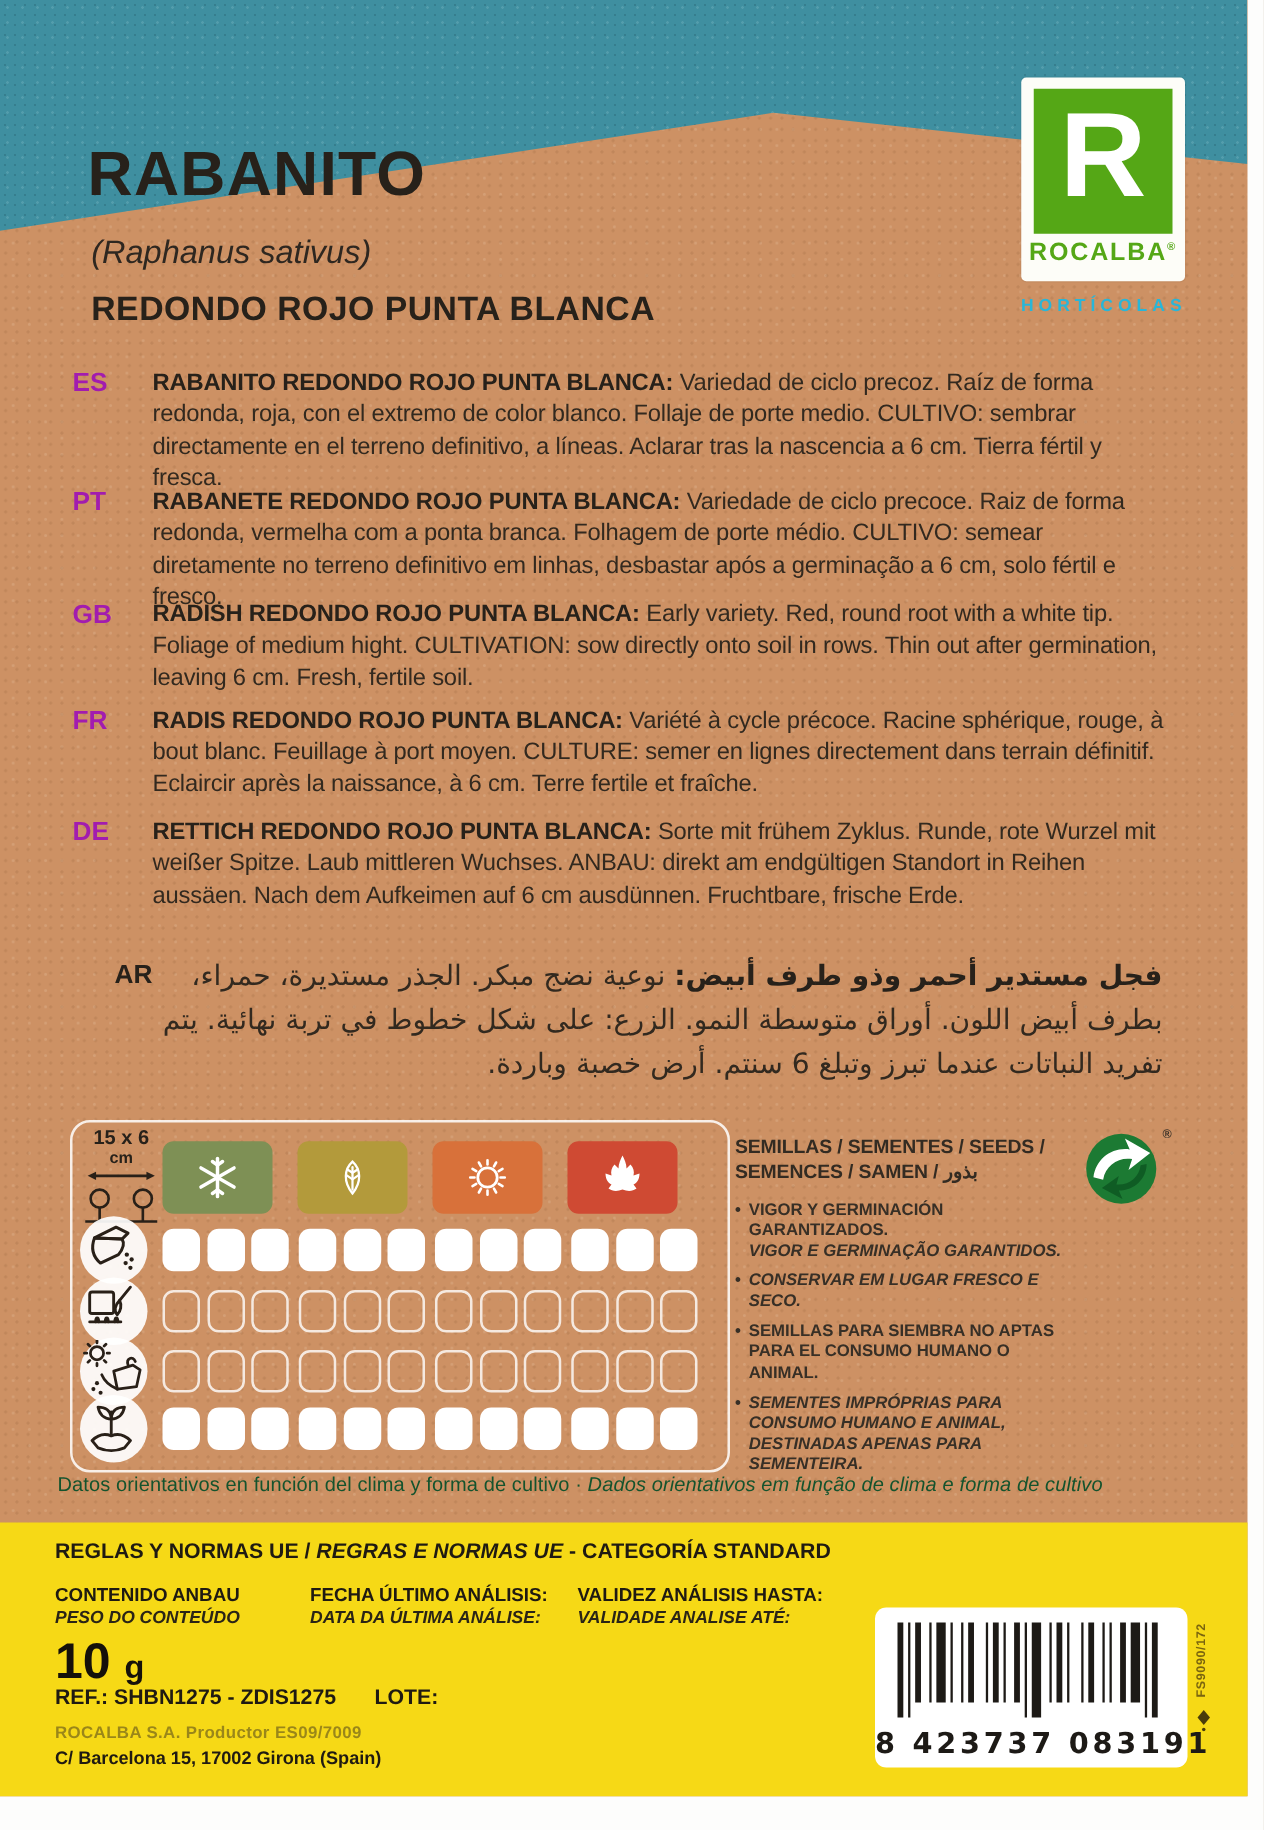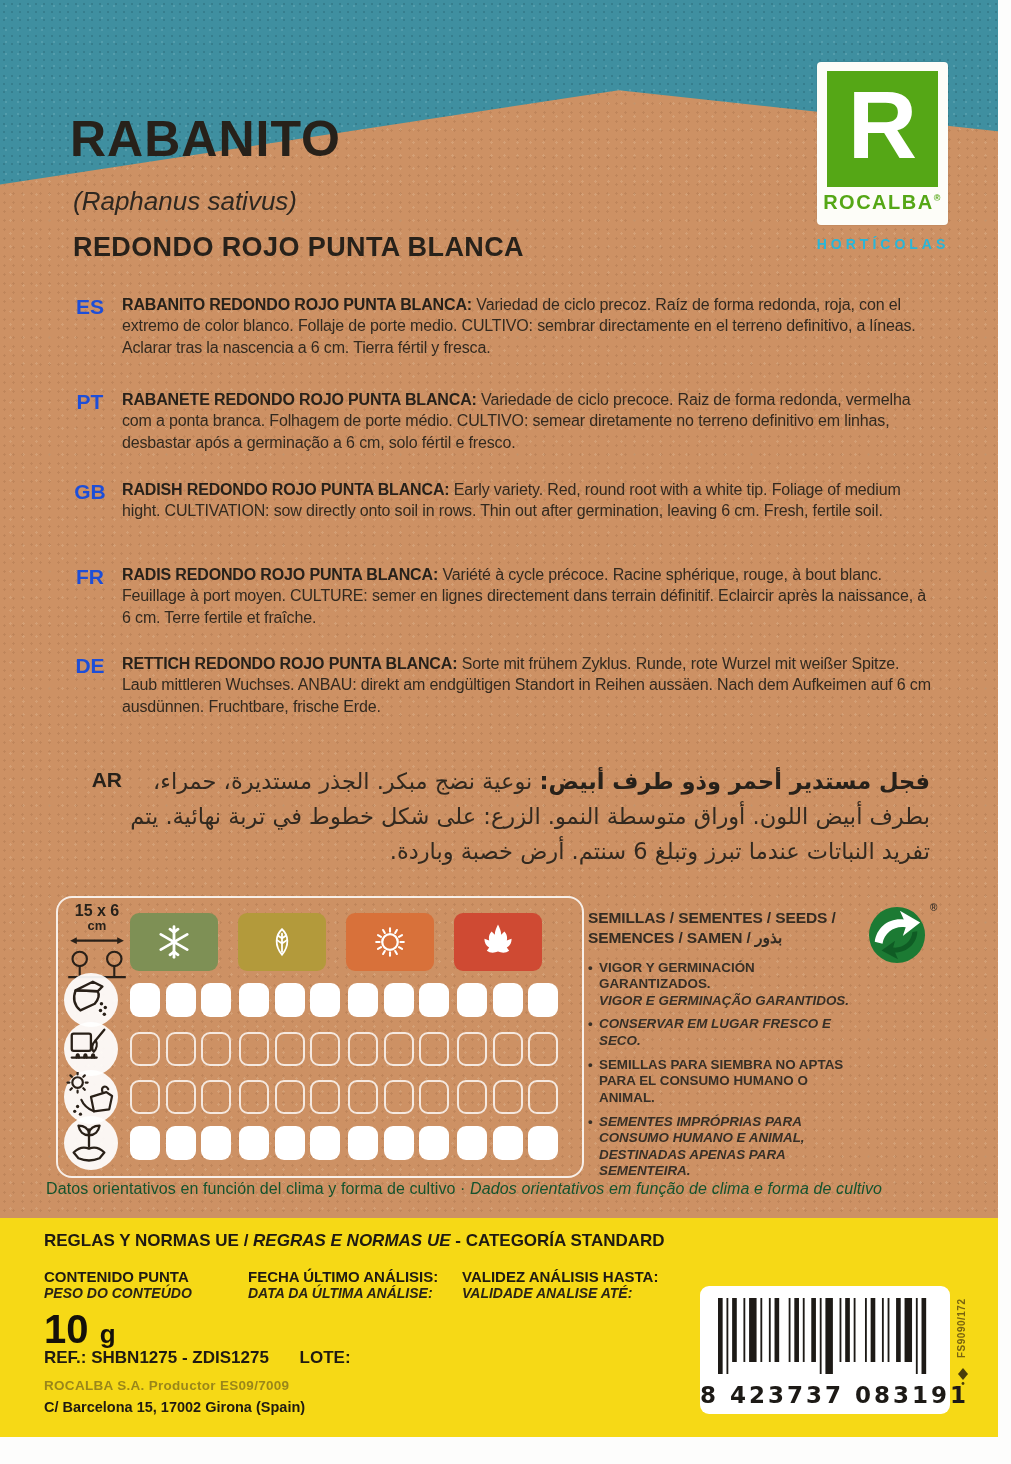--- a/index.html
+++ b/index.html
@@ -28,22 +28,22 @@
               display:flex;align-items:center;justify-content:center;}
   .logoR{font-size:96px;font-weight:700;color:#fff;line-height:1;transform:translateY(-4px);}
   .logo-word{position:absolute;left:0;right:0;top:129px;text-align:center;color:var(--green);
              font-size:20px;font-weight:700;letter-spacing:1.5px;white-space:nowrap;}
   .logo-word sup{font-size:9px;font-weight:700;}
   .tagline{position:absolute;left:814px;top:236px;width:138px;text-align:center;color:var(--cyan);
            font-size:14px;font-weight:700;letter-spacing:4px;}
 
   
   .desc{position:absolute;left:58px;width:880px;display:flex;}
-  .desc .code{width:64px;flex:none;font-size:21px;font-weight:700;padding-top:1px;color:#1d4ed8;text-align:center;}
-  .desc p{margin:0;flex:1;font-size:16px;line-height:1.33;letter-spacing:-0.15px;color:#32291f;}
+  .desc .code{width:64px;flex:none;font-size:21px;font-weight:700;padding-top:1px;color:#a21caf;}
+  .desc p{margin:0;flex:1;font-size:19px;line-height:1.33;letter-spacing:-0.15px;color:#32291f;}
   .desc p b{font-weight:700;color:#27211a;}
   .d-es{top:294px}.d-pt{top:389px}.d-gb{top:479px}.d-fr{top:564px}.d-de{top:653px}
   .desc-ar{position:absolute;left:58px;top:752px;width:884px;}
   .desc-ar p{margin:12px;direction:rtl;text-align:right;font-family:"DejaVu Sans",sans-serif;
              font-size:22.5px;line-height:1.55;color:#32291f;}
   .desc-ar .ar-label{float:left;direction:ltr;width:52px;height:36px;font-size:21px;font-weight:700;
              font-family:"Liberation Sans",sans-serif;color:#27211a;}
   .desc-ar p b{font-weight:700;color:#27211a;}
 
   
@@ -386,21 +386,21 @@
     <span class="it">Dados orientativos em função de clima e forma de cultivo</span>
   </div>
 
   <footer class="yellow">
     <div class="rules">
       <span>REGLAS Y NORMAS UE /</span>
       <span class="it">REGRAS E NORMAS UE</span>
       <span>- CATEGORÍA STANDARD</span>
     </div>
     <div class="col net">
-      <div class="lbl">CONTENIDO PUNTA</div>
+      <div class="lbl">CONTENIDO ANBAU</div>
       <div class="lbl-i">PESO DO CONTEÚDO</div>
       <div class="netval"><span>10</span> <span class="unit">g</span></div>
     </div>
     <div class="col analysis">
       <div class="lbl">FECHA ÚLTIMO ANÁLISIS:</div>
       <div class="lbl-i">DATA DA ÚLTIMA ANÁLISE:</div>
     </div>
     <div class="col validity">
       <div class="lbl">VALIDEZ ANÁLISIS HASTA:</div>
       <div class="lbl-i">VALIDADE ANALISE ATÉ:</div>

